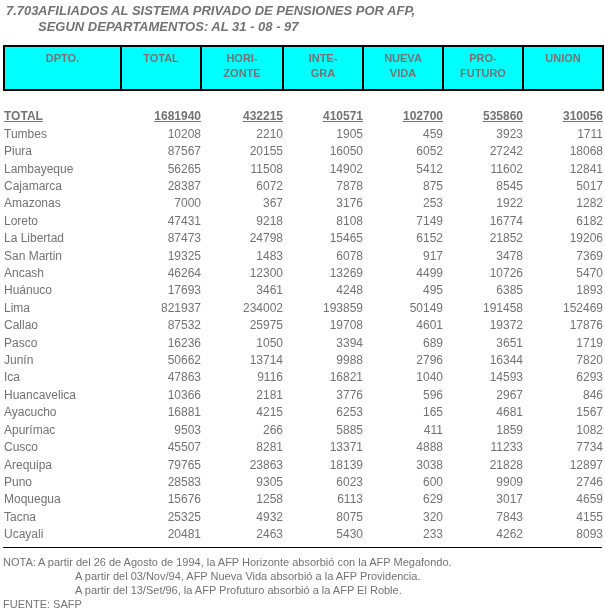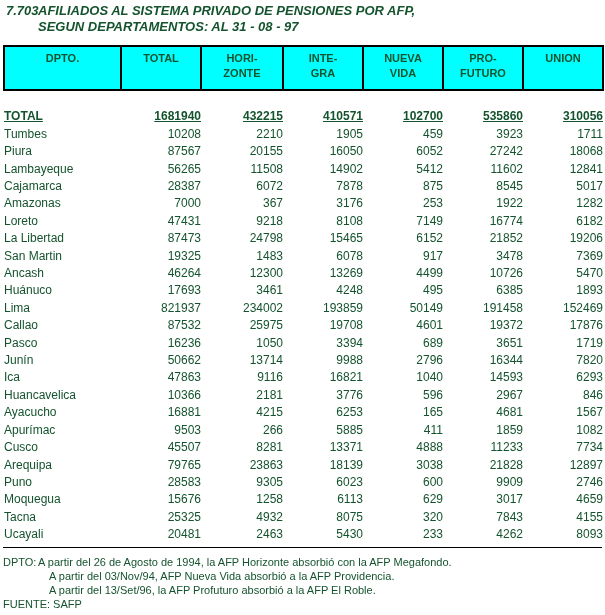--- a/index.html
+++ b/index.html
@@ -3,21 +3,21 @@
 <meta charset="utf-8">
 <style>
   html, body { margin: 0; padding: 0; background: #ffffff; }
   .page {
     position: relative;
     width: 605px;
     height: 615px;
     background: #ffffff;
     overflow: hidden;
     font-family: "Liberation Sans", sans-serif;
-    color: #14532d;
+    color: #737373;
   }
   
   .doc-title {
     display: flex;
     padding: 3px 0 0 6px;
     font-style: italic;
     font-weight: bold;
     font-size: 13px;
     line-height: 16px;
   }
@@ -64,21 +64,21 @@
     border-top: 1px solid #000000;
   }
   .notes {
     margin-top: 7px;
     font-size: 11px;
     line-height: 14px;
     padding-left: 3px;
   }
   .note-row { display: flex; }
   .note-label { flex: 0 0 35px; }
-  .note-indent { margin-left: 46px; text-align: center; }
+  .note-indent { margin-left: 72px; text-align: center; }
   .fuente-row { margin-top: 0; }
 </style>
 </head>
 <body>
 
 <div class="page">
 
   <div class="doc-title">
     <span class="title-number">7.703</span>
     <div class="title-lines">
@@ -355,21 +355,21 @@
           <td class="num-cell">4262</td>
           <td class="num-cell">8093</td>
         </tr>
       </tbody>
   </table>
 
   <div class="divider"></div>
 
   <div class="notes">
     <div class="note-row">
-      <span class="note-label">DPTO:</span>
+      <span class="note-label">NOTA:</span>
       <span>A partir del 26 de Agosto de 1994, la AFP Horizonte absorbió con la AFP Megafondo.</span>
     </div>
     <div class="note-row">
       <span class="note-indent">A partir del 03/Nov/94, AFP Nueva Vida absorbió a la AFP Providencia.</span>
     </div>
     <div class="note-row">
       <span class="note-indent">A partir del 13/Set/96, la AFP Profuturo absorbió a la AFP El Roble.</span>
     </div>
     <div class="fuente-row">FUENTE: SAFP</div>
   </div>

